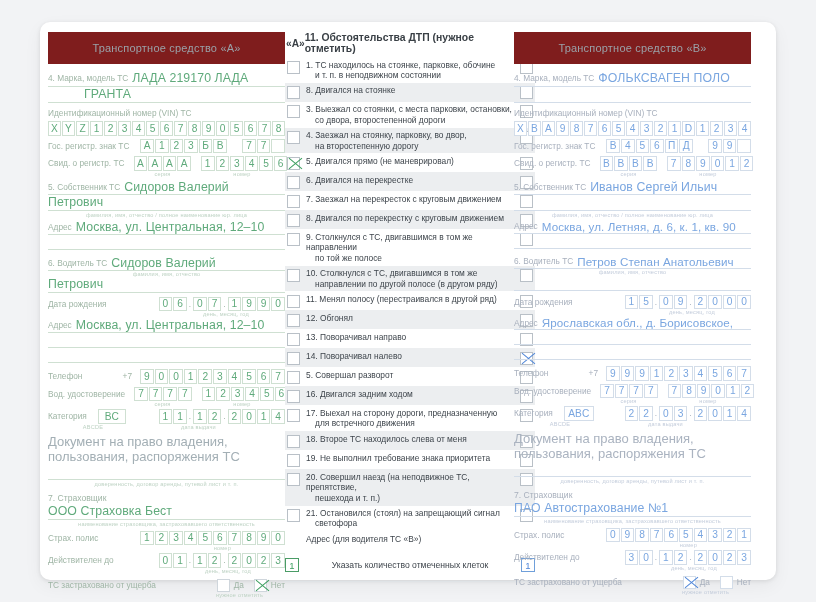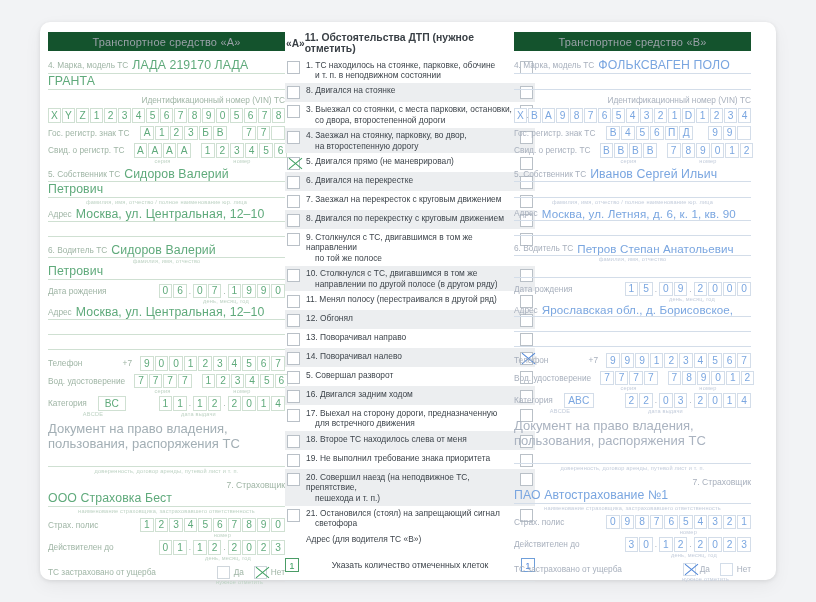--- a/index.html
+++ b/index.html
@@ -26,31 +26,31 @@
   .col {
     position: absolute;
     top: 10px;
     height: 540px;
   }
   .col-a { left: 8px;  width: 237px; }
   .col-c { left: 245px; width: 250px; }
   .col-b { left: 474px; width: 237px; }
 
   .col-title {
-    height: 19px;
-    background: #14532d;
+    height: 32px;
+    background: #7f1d1d;
     color: #9aa1a8;
     font-size: 11px;
     letter-spacing: .2px;
     display: flex; align-items: center; justify-content: center;
     margin-bottom: 7px;
   }
 
   
-  .lab { color: #9aa7ad; font-size: 8.3px; white-space: nowrap; text-align: right; }
+  .lab { color: #9aa7ad; font-size: 8.3px; white-space: nowrap; }
   .lab-a { color: #9fb5a5; }
   .lab-b { color: #a8b0bd; }
   .sub { font-size: 5.6px; letter-spacing: .2px; text-align: center; }
   .sub-a { color: #bdd2c3; }
   .sub-b { color: #c3ccdb; }
 
   .ink { font-size: 12.3px; letter-spacing: .1px; white-space: nowrap; }
   .ink-a { color: #5faa7b; }
   .ink-b { color: #7aa6e0; }
 
@@ -153,21 +153,21 @@
   <div class="sheet">
 
     <div class="col col-a">
       <div class="col-title">Транспортное средство «А»</div>
 
       <div class="fieldrow" style="gap:4px;">
         <span class="lab lab-a">4. Марка, модель ТС</span>
         <span class="ink ink-a">ЛАДА 219170 ЛАДА</span>
       </div>
       <div class="rule rule-a" style="margin-top:1px;"></div>
-      <div class="ink ink-a" style="height:15px;line-height:15px;">ГРАНТА</div>
+      <div class="ink ink-a" style="height:15px;line-height:15px;margin-left:36px;">ГРАНТА</div>
       <div class="rule rule-a"></div>
 
       <div class="lab lab-a" style="margin-top:5px;">Идентификационный номер (VIN) ТС</div>
       <div class="cells" style="margin-top:3px;justify-content:flex-end;" id="a-vin">
           <span class="cell">X</span>
           <span class="cell">Y</span>
           <span class="cell">Z</span>
           <span class="cell">1</span>
           <span class="cell">2</span>
           <span class="cell">3</span>

